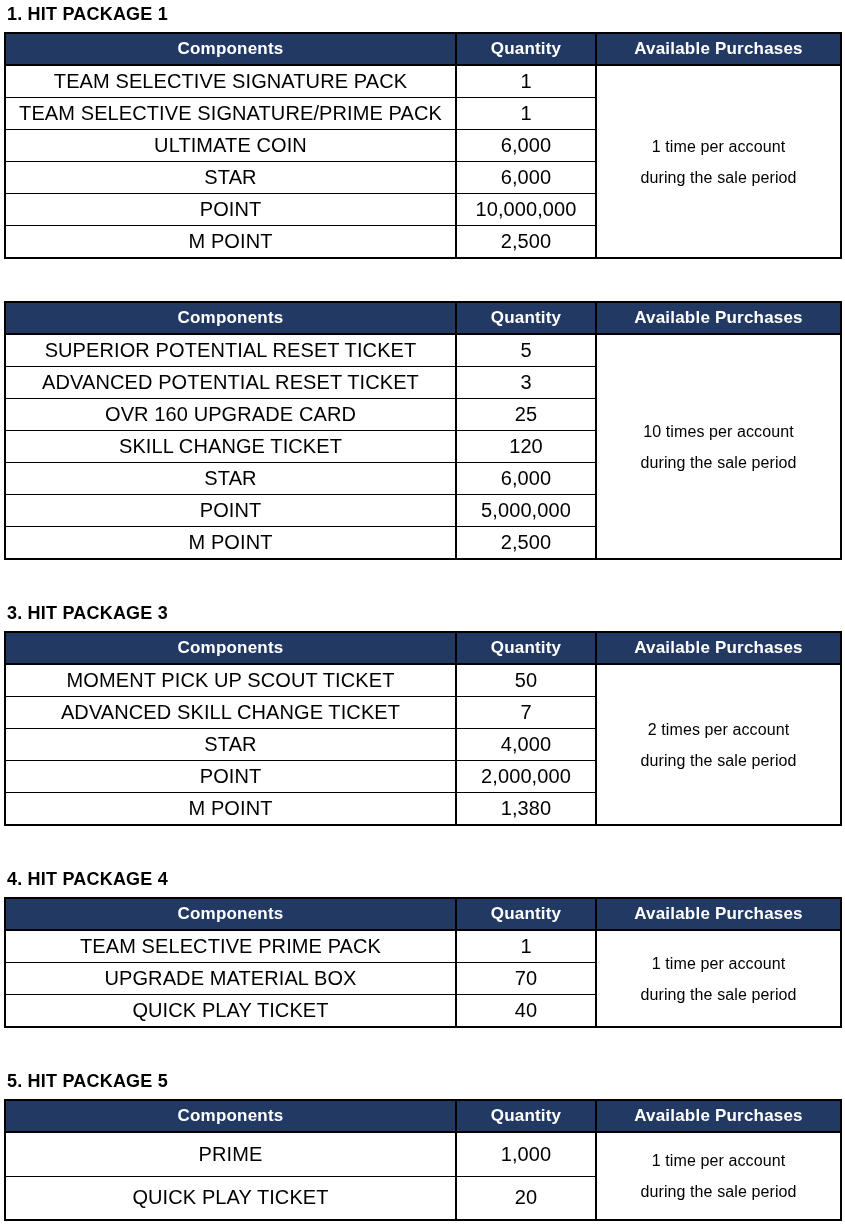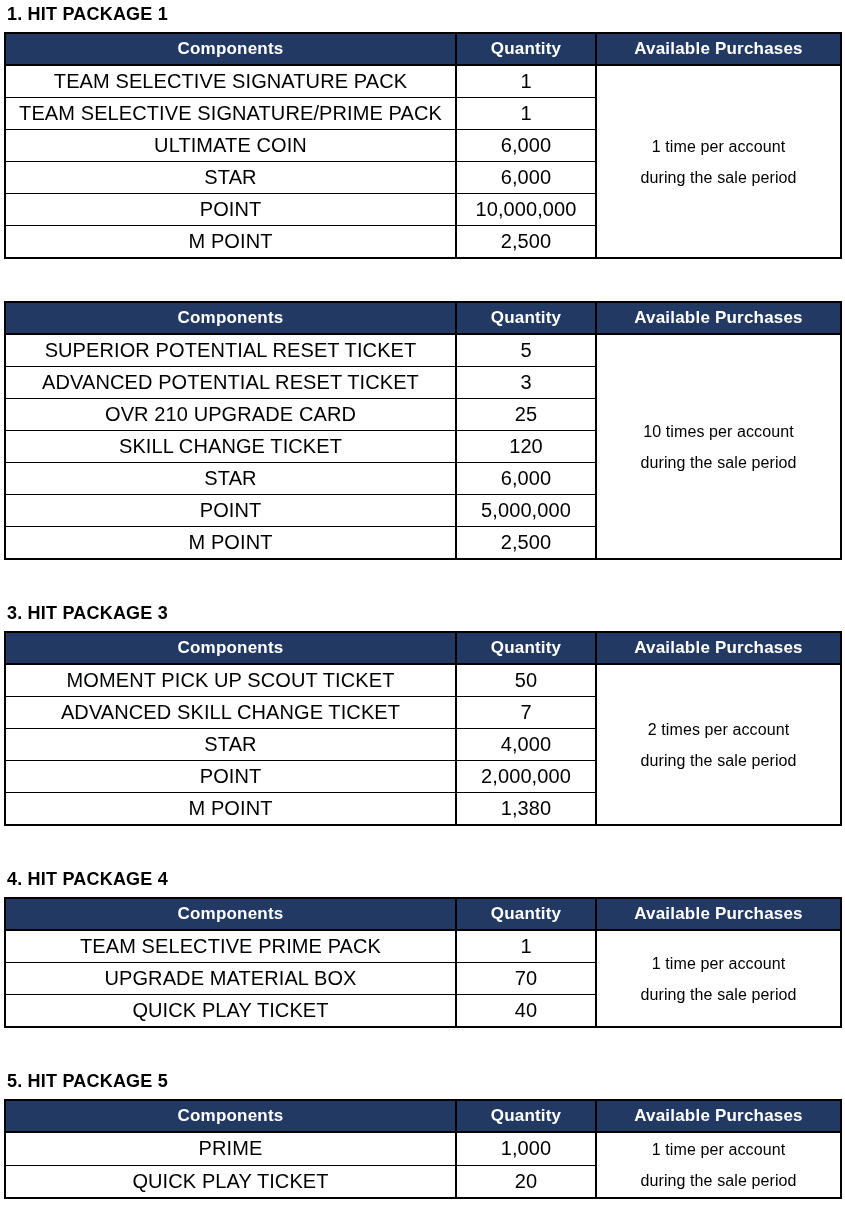--- a/index.html
+++ b/index.html
@@ -52,21 +52,21 @@
     height: 31px;
     text-align: center;
     vertical-align: middle;
     font-size: 20px;
     padding: 0 4px;
     letter-spacing: 0.1px;
   }
   td.avail-cell {
     font-size: 16px;
     line-height: 31px;
-    padding: 1px 6px;
+    padding: 12px 6px;
   }
 </style>
 </head>
 <body>
 
 <div class="page">
 
   <section class="pkg">
     <h2 class="pkg-title">1. HIT PACKAGE 1</h2>
     <table class="pkg-table">
@@ -136,21 +136,21 @@
           <td class="avail-cell" rowspan="7">
             <div>10 times per account</div>
             <div>during the sale period</div>
           </td>
         </tr>
         <tr>
           <td>ADVANCED POTENTIAL RESET TICKET</td>
           <td>3</td>
         </tr>
         <tr>
-          <td>OVR 210 UPGRADE CARD</td>
+          <td>OVR 160 UPGRADE CARD</td>
           <td>25</td>
         </tr>
         <tr>
           <td>SKILL CHANGE TICKET</td>
           <td>120</td>
         </tr>
         <tr>
           <td>STAR</td>
           <td>6,000</td>
         </tr>

